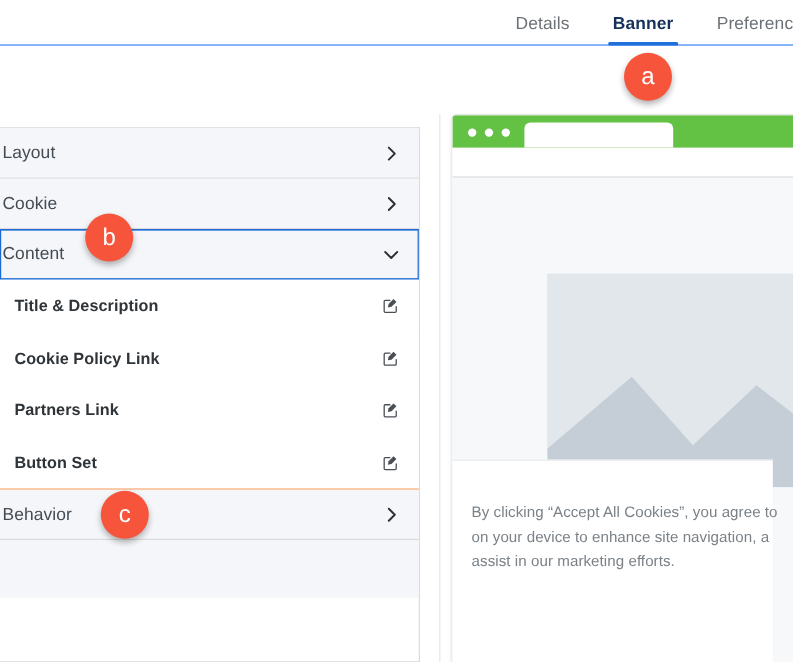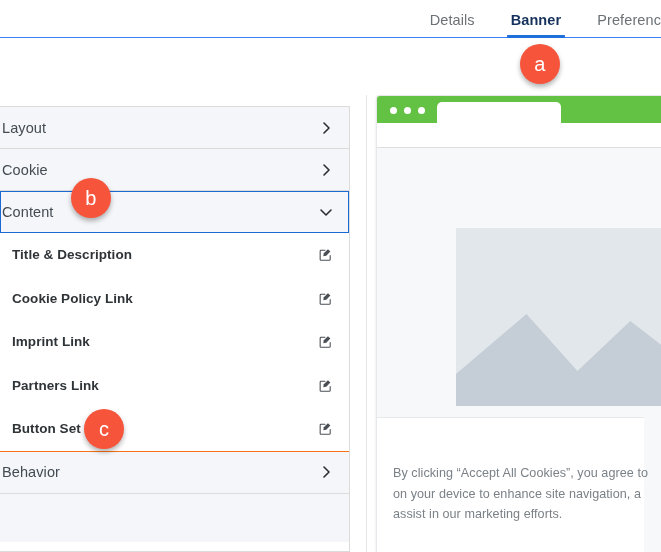--- a/index.html
+++ b/index.html
@@ -142,24 +142,24 @@
     overflow: hidden;
   }
   .hero-img {
     position: absolute; left: 79px; top: 80px; right: -30px; height: 178px;
     background: #e2e7eb;
     overflow: hidden;
   }
   .hero-img svg { position: absolute; left: 0; bottom: 0; width: 100%; height: 100%; }
 
   .cookie-banner {
-    position: absolute; left: 0; right: 17px; bottom: 0; height: 135px;
+    position: absolute; left: 0; right: 17px; bottom: 0; height: 169px;
     background: #ffffff;
     border-top: 1px solid #e7e9eb;
-    padding: 45px 0 0 16px;
+    padding: 33px 0 0 16px;
   }
   .cookie-text {
     font-size: 12.6px;
     line-height: 20.5px;
     color: #7a8187;
     white-space: pre;
     letter-spacing: .05px;
   }
 
   
@@ -235,29 +235,20 @@
         <div class="sub-row">
           <span class="label">Cookie Policy Link</span>
           <span class="edit">
             <svg viewBox="0 0 16 16" width="15" height="15" fill="none" stroke="#4a4f55" stroke-width="1.15" stroke-linecap="round" stroke-linejoin="round">
               <path d="M13 9.2V13.3a.9.9 0 0 1-.9.9H3.2a.9.9 0 0 1-.9-.9V4.4a.9.9 0 0 1 .9-.9h4.2"></path>
               <path d="M10.6 2.3l2.6 2.6-4.4 4.4-3.2.6.6-3.2z" fill="#4a4f55" stroke="none"></path>
             </svg>
           </span>
         </div>
 
-        <div class="sub-row">
-          <span class="label">Imprint Link</span>
-          <span class="edit">
-            <svg viewBox="0 0 16 16" width="15" height="15" fill="none" stroke="#4a4f55" stroke-width="1.15" stroke-linecap="round" stroke-linejoin="round">
-              <path d="M13 9.2V13.3a.9.9 0 0 1-.9.9H3.2a.9.9 0 0 1-.9-.9V4.4a.9.9 0 0 1 .9-.9h4.2"></path>
-              <path d="M10.6 2.3l2.6 2.6-4.4 4.4-3.2.6.6-3.2z" fill="#4a4f55" stroke="none"></path>
-            </svg>
-          </span>
-        </div>
 
         <div class="sub-row">
           <span class="label">Partners Link</span>
           <span class="edit">
             <svg viewBox="0 0 16 16" width="15" height="15" fill="none" stroke="#4a4f55" stroke-width="1.15" stroke-linecap="round" stroke-linejoin="round">
               <path d="M13 9.2V13.3a.9.9 0 0 1-.9.9H3.2a.9.9 0 0 1-.9-.9V4.4a.9.9 0 0 1 .9-.9h4.2"></path>
               <path d="M10.6 2.3l2.6 2.6-4.4 4.4-3.2.6.6-3.2z" fill="#4a4f55" stroke="none"></path>
             </svg>
           </span>
         </div>

